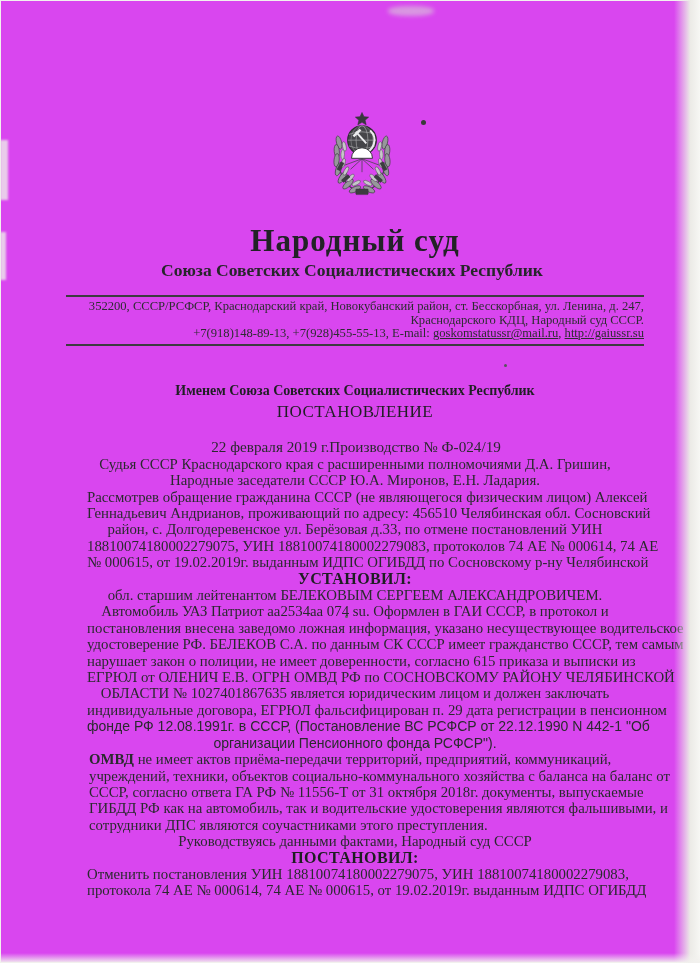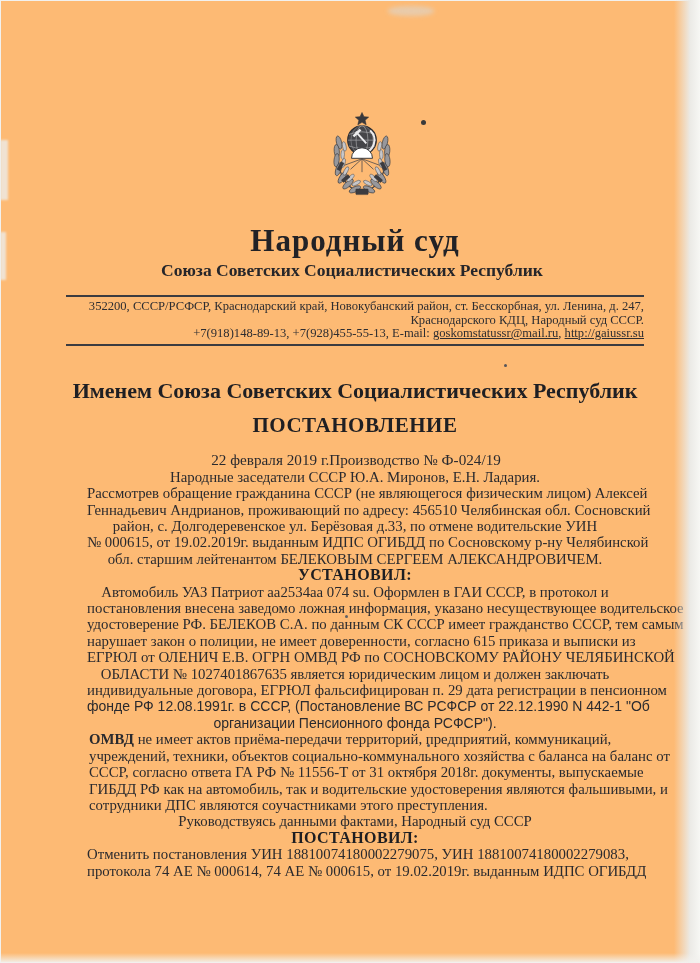--- a/index.html
+++ b/index.html
@@ -5,21 +5,21 @@
   html,body{margin:0;padding:0;}
   body{
     width:700px;height:963px;overflow:hidden;
     background:#ffffff;
     font-family:"Liberation Serif", serif;
     color:#2a2a2e;
     position:relative;
   }
   .page{
     position:absolute;inset:0;
-    background:#fdba74;
+    background:#d946ef;
     box-shadow:inset 0 0 0 1px #f2f1ee;
   }
   .edge-r{position:absolute;top:0;right:0;width:26px;height:100%;
     background:linear-gradient(to right, rgba(255,255,255,0), #ebeae6 62%, #f7f7f4 100%);
     pointer-events:none;}
   .edge-b{position:absolute;bottom:0;left:0;width:100%;height:10px;
     background:linear-gradient(to bottom, rgba(255,255,255,0), #f2f1ee);
     pointer-events:none;}
   .content{position:relative;margin-left:10px;}
 
@@ -45,22 +45,22 @@
     width:578px;margin:15px auto 0 auto;
     text-align:right;font-size:12.6px;line-height:13.6px;color:#2d2d31;
   }
   .rule{height:2px;background:#3c3c40;margin:0;}
   .rule.top{margin-bottom:3px;}
   .rule.bottom{margin-top:3px;height:2px;}
   .lh-line{white-space:nowrap;}
   .u{text-decoration:underline;}
 
   .doc-title{margin-top:35px;text-align:center;color:#1f1f23;}
-  .doc-title .t1{font-size:22px;line-height:20px;font-weight:bold;text-align:center;}
-  .doc-title .t2{font-size:21px;line-height:20px;font-weight:bold;letter-spacing:.5px;margin-top:14px;}
+  .doc-title .t1{font-size:14px;line-height:20px;font-weight:bold;text-align:center;}
+  .doc-title .t2{font-size:17px;line-height:20px;font-weight:normal;letter-spacing:.5px;margin-top:1px;}
 
   .body-block{width:536px;margin:16px auto 0 auto;font-size:14.8px;line-height:16.4px;}
   .date-row{
     display:flex;justify-content:center;
     padding:0 34px 0 36px;margin-bottom:1px;
     font-size:15.2px;line-height:17px;
   }
   .line{white-space:nowrap;}
   .line.ac{text-align:center;}
   .line.al{text-align:left;padding-left:2px;}
@@ -170,27 +170,29 @@
       <div class="t1">Именем Союза Советских Социалистических Республик</div>
       <div class="t2">ПОСТАНОВЛЕНИЕ</div>
     </div>
 
     <div class="body-block">
       <div class="date-row">
         <span>22 февраля 2019 г.</span>
         <span>Производство № Ф-024/19</span>
       </div>
       <div id="body-lines">
+          <div class="line ac"><span>Судья СССР Краснодарского края с расширенными полномочиями Д.А. Гришин,</span></div>
           <div class="line ac"><span>Народные заседатели СССР Ю.А. Миронов, Е.Н. Ладария.</span></div>
           <div class="line ac"><span>Рассмотрев обращение гражданина СССР (не являющегося физическим лицом) Алексей</span></div>
           <div class="line ac"><span>Геннадьевич Андрианов, проживающий по адресу: 456510 Челябинская обл. Сосновский</span></div>
-          <div class="line ac"><span>район, с. Долгодеревенское ул. Берёзовая д.33, по отмене водительские УИН</span></div>
+          <div class="line ac"><span>район, с. Долгодеревенское ул. Берёзовая д.33, по отмене постановлений УИН</span></div>
+          <div class="line ac"><span>18810074180002279075, УИН 18810074180002279083, протоколов 74 АЕ № 000614, 74 АЕ</span></div>
           <div class="line ac"><span>№ 000615, от 19.02.2019г. выданным ИДПС ОГИБДД по Сосновскому р-ну Челябинской</span></div>
+          <div class="line ac hd"><span>УСТАНОВИЛ:</span></div>
           <div class="line ac"><span>обл. старшим лейтенантом БЕЛЕКОВЫМ СЕРГЕЕМ АЛЕКСАНДРОВИЧЕМ.</span></div>
-          <div class="line ac hd"><span>УСТАНОВИЛ:</span></div>
           <div class="line ac"><span>Автомобиль УАЗ Патриот аа2534аа 074 su. Оформлен в ГАИ СССР, в протокол и</span></div>
           <div class="line ac"><span>постановления внесена заведомо ложная информация, указано несуществующее водительское</span></div>
           <div class="line ac"><span>удостоверение РФ. БЕЛЕКОВ С.А. по данным СК СССР имеет гражданство СССР, тем самым</span></div>
           <div class="line ac"><span>нарушает закон о полиции, не имеет доверенности, согласно 615 приказа и выписки из</span></div>
           <div class="line ac"><span>ЕГРЮЛ от ОЛЕНИЧ Е.В. ОГРН ОМВД РФ по СОСНОВСКОМУ РАЙОНУ ЧЕЛЯБИНСКОЙ</span></div>
           <div class="line ac"><span>ОБЛАСТИ № 1027401867635 является юридическим лицом и должен заключать</span></div>
           <div class="line ac"><span>индивидуальные договора, ЕГРЮЛ фальсифицирован п. 29 дата регистрации в пенсионном</span></div>
           <div class="line ac sans"><span>фонде РФ 12.08.1991г. в СССР, (Постановление ВС РСФСР от 22.12.1990 N 442-1 "Об</span></div>
           <div class="line ac sans"><span>организации Пенсионного фонда РСФСР").</span></div>
           <div class="line al"><span class="b">ОМВД</span><span> не имеет актов приёма-передачи территорий, предприятий, коммуникаций,</span></div>

